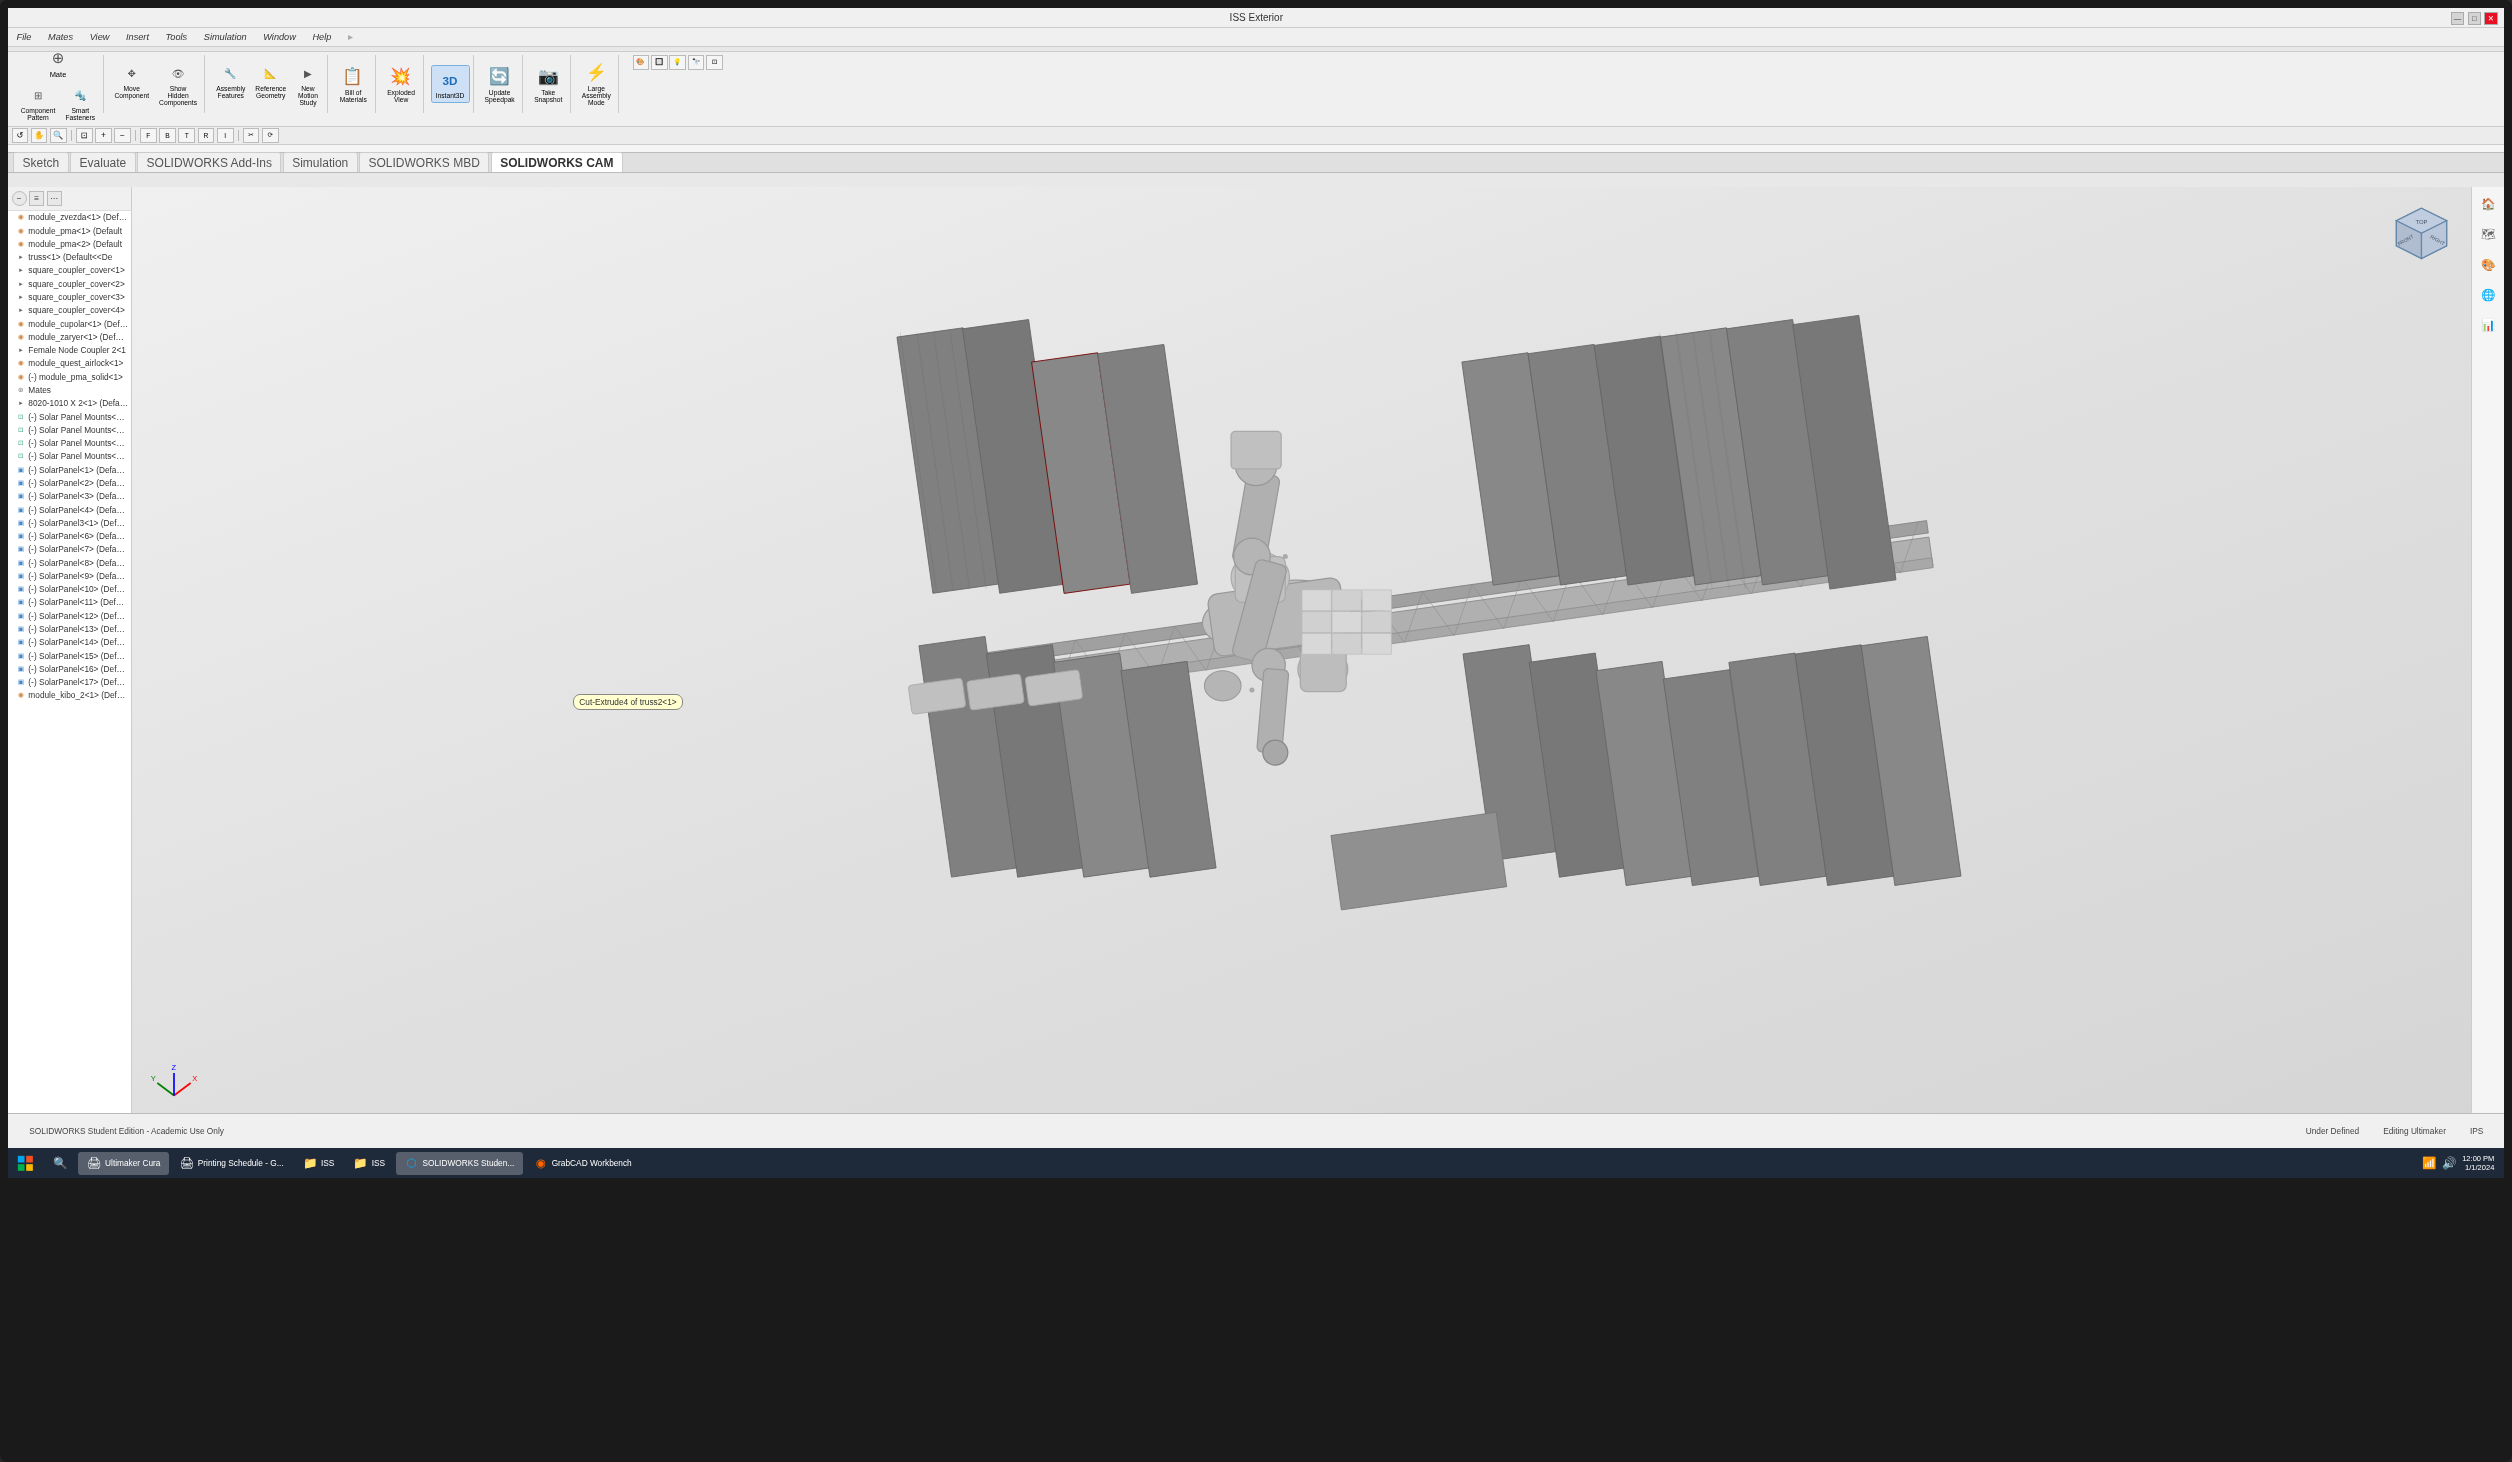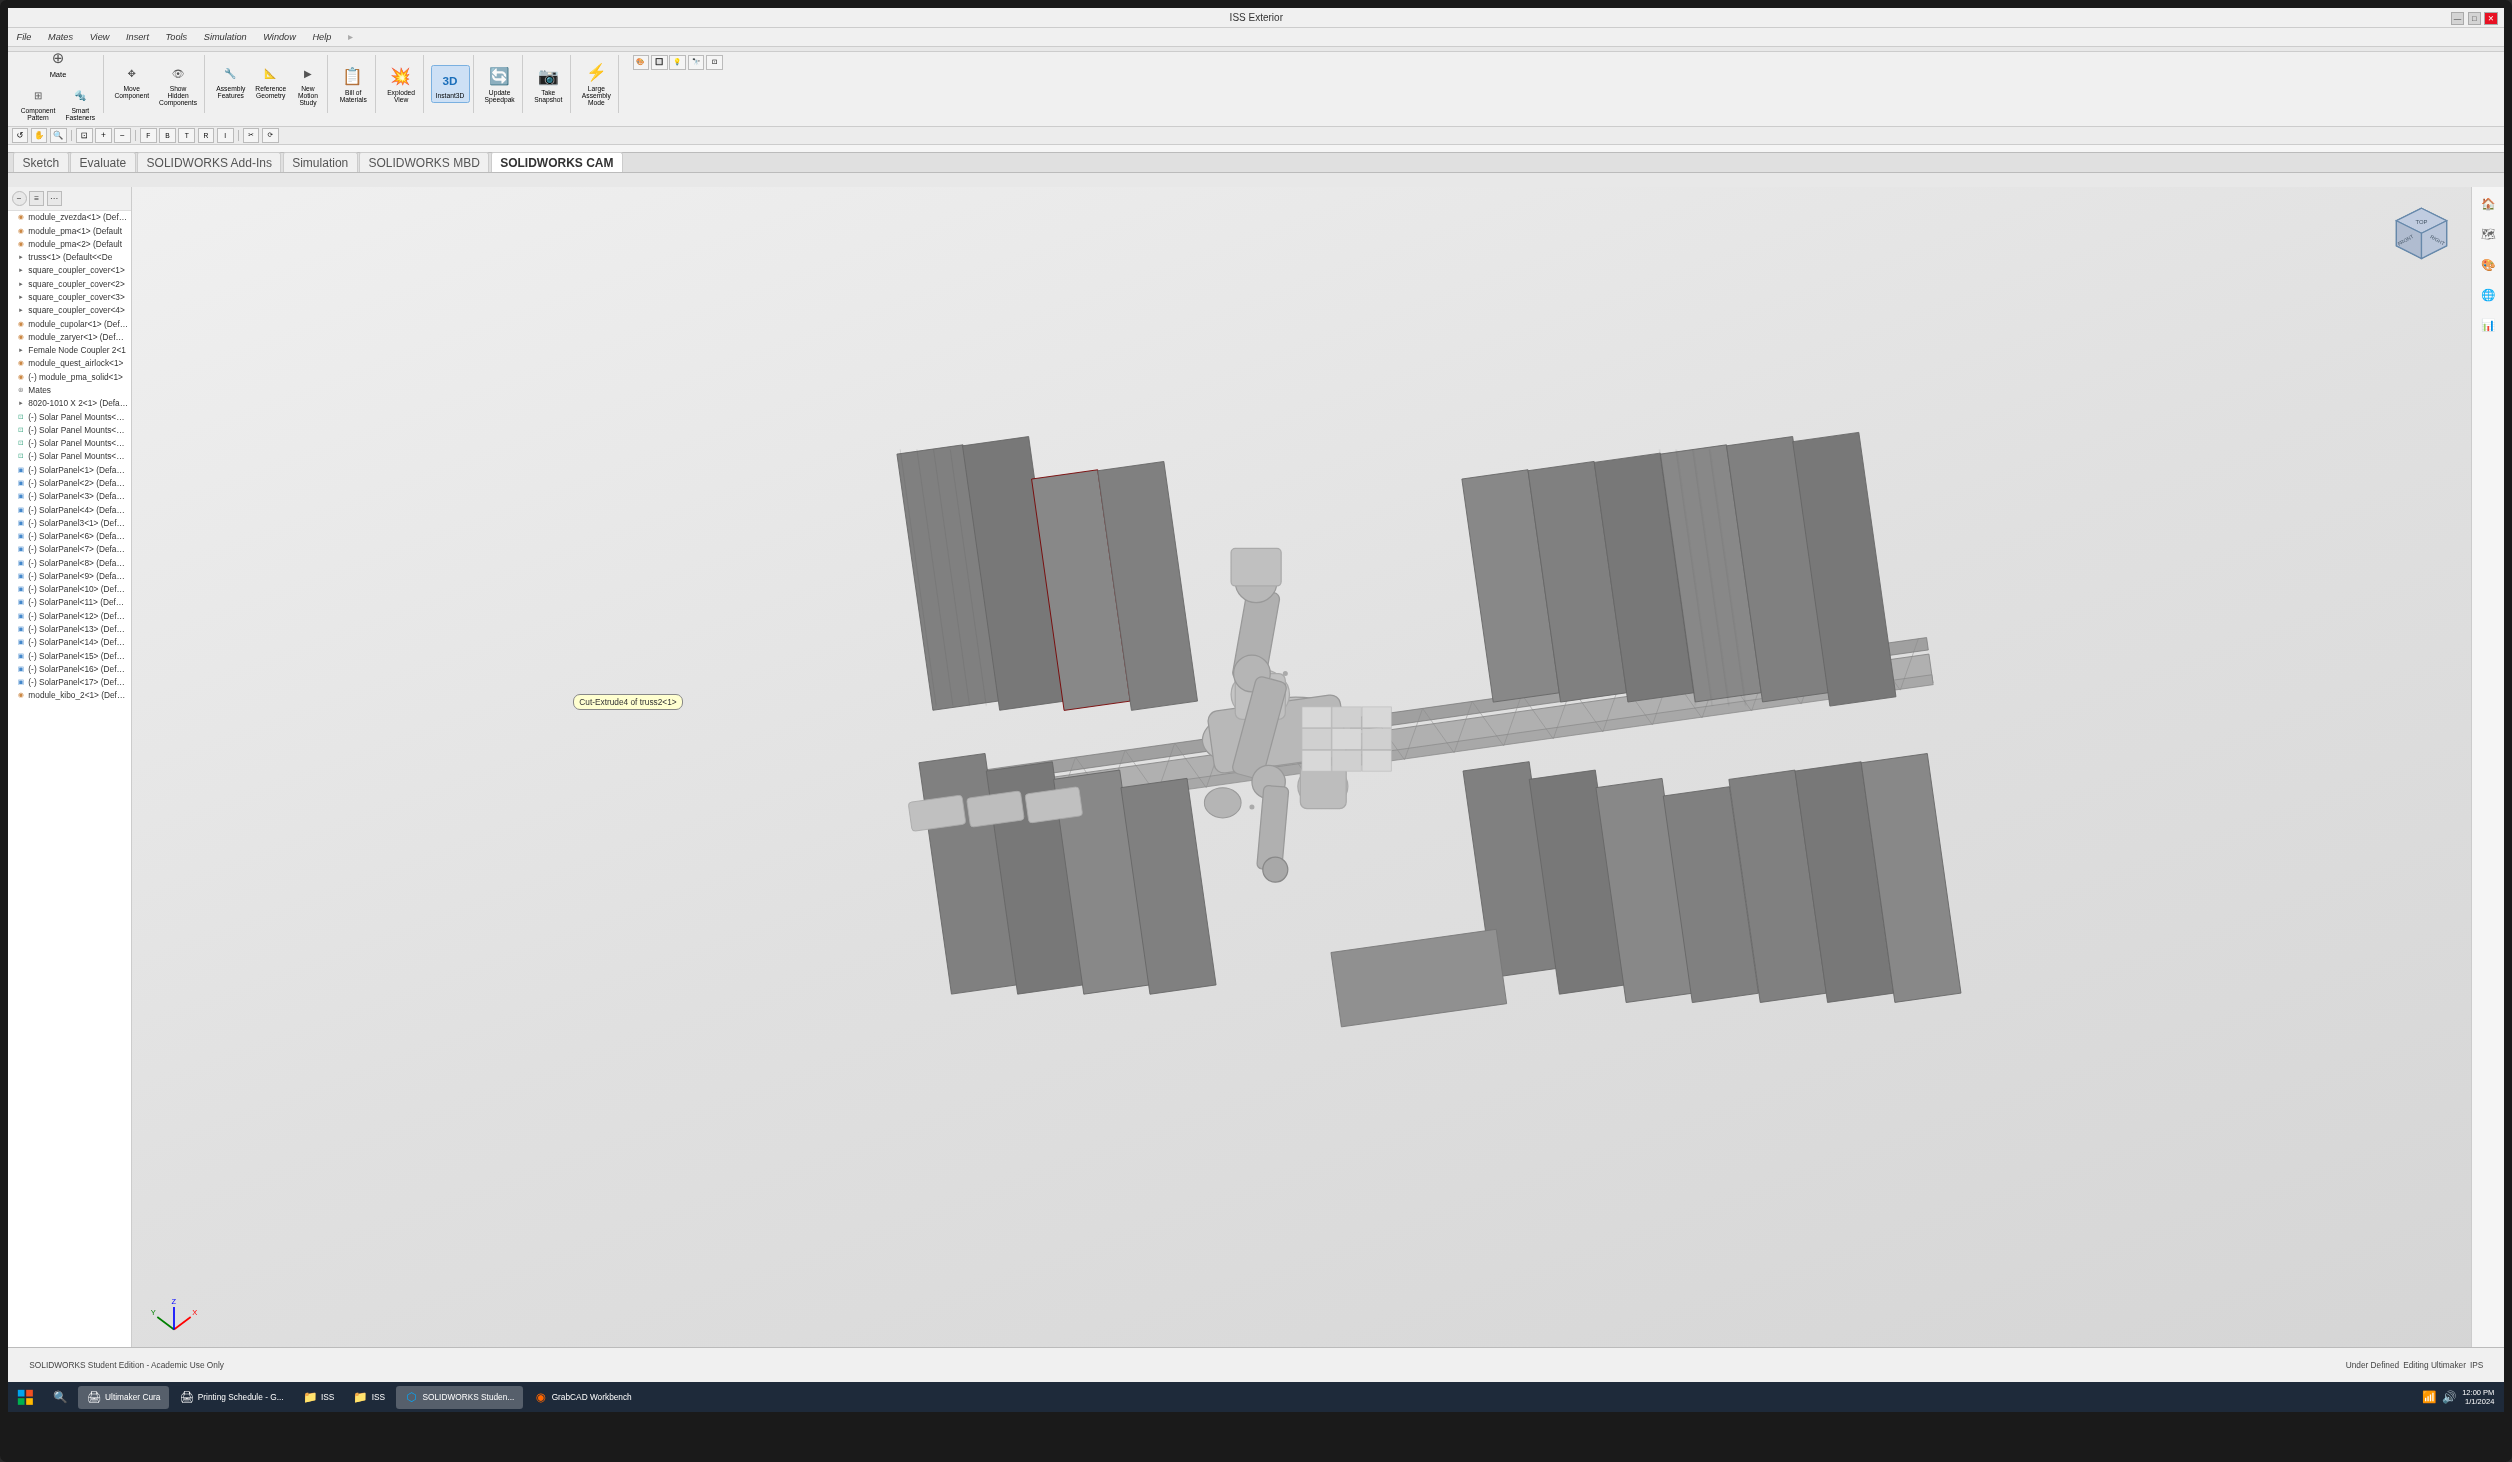--- a/index.html
+++ b/index.html
@@ -21,21 +21,21 @@
       background: #1a1a1a;
       border-radius: 6.7px;
     }
 
     
     .screen {
       position: absolute;
       top: 8.3px;
       left: 8.3px;
       width: 2496px;
-      height: 1404px;
+      height: 1170px;
       background: #e8e8e8;
       overflow: hidden;
     }
 
     
     .title-bar {
       position: absolute;
       top: 0; left: 0; right: 0;
       height: 20px;
       background: #f0f0f0;
@@ -281,21 +281,21 @@
     }
 
     .status-left {
       font-size: 8.3px;
       color: #444;
     }
 
     .status-right {
       display: flex;
       align-items: center;
-      gap: 4px;
+      gap: 24px;
       font-size: 8.3px;
       color: #444;
     }
 
     
     .taskbar {
       position: absolute;
       bottom: 0;
       left: 0; right: 0;
       height: 30px;

